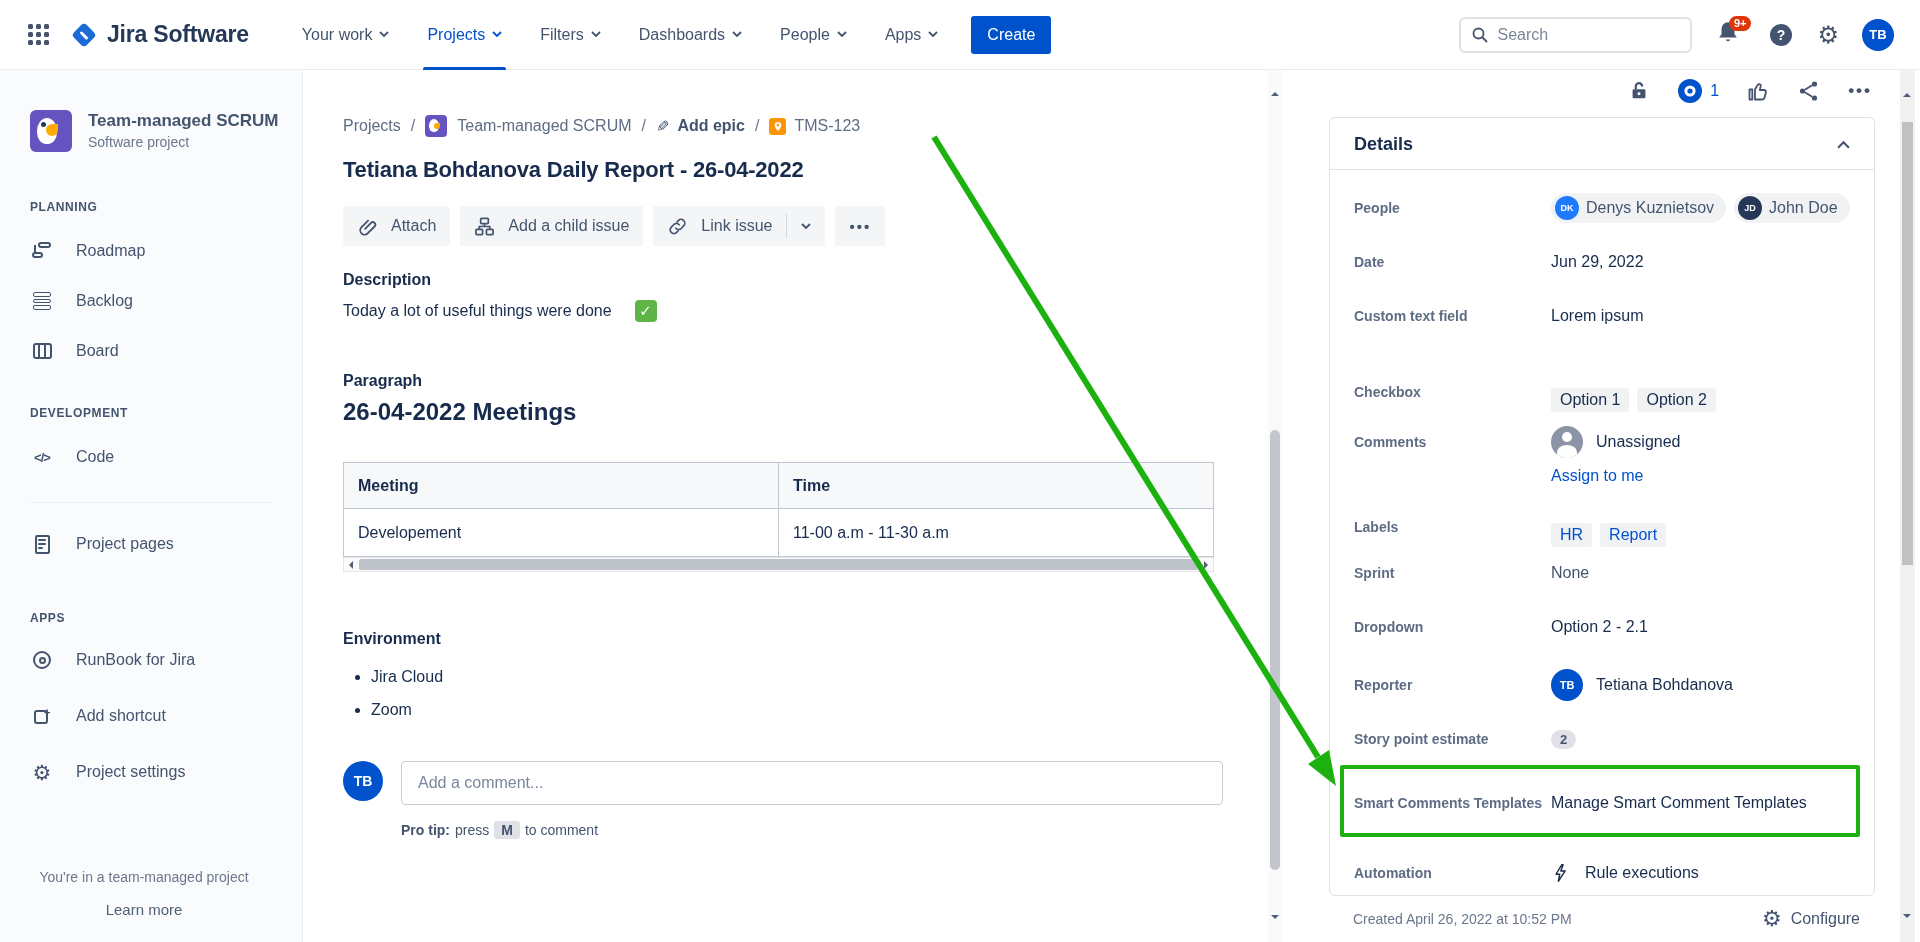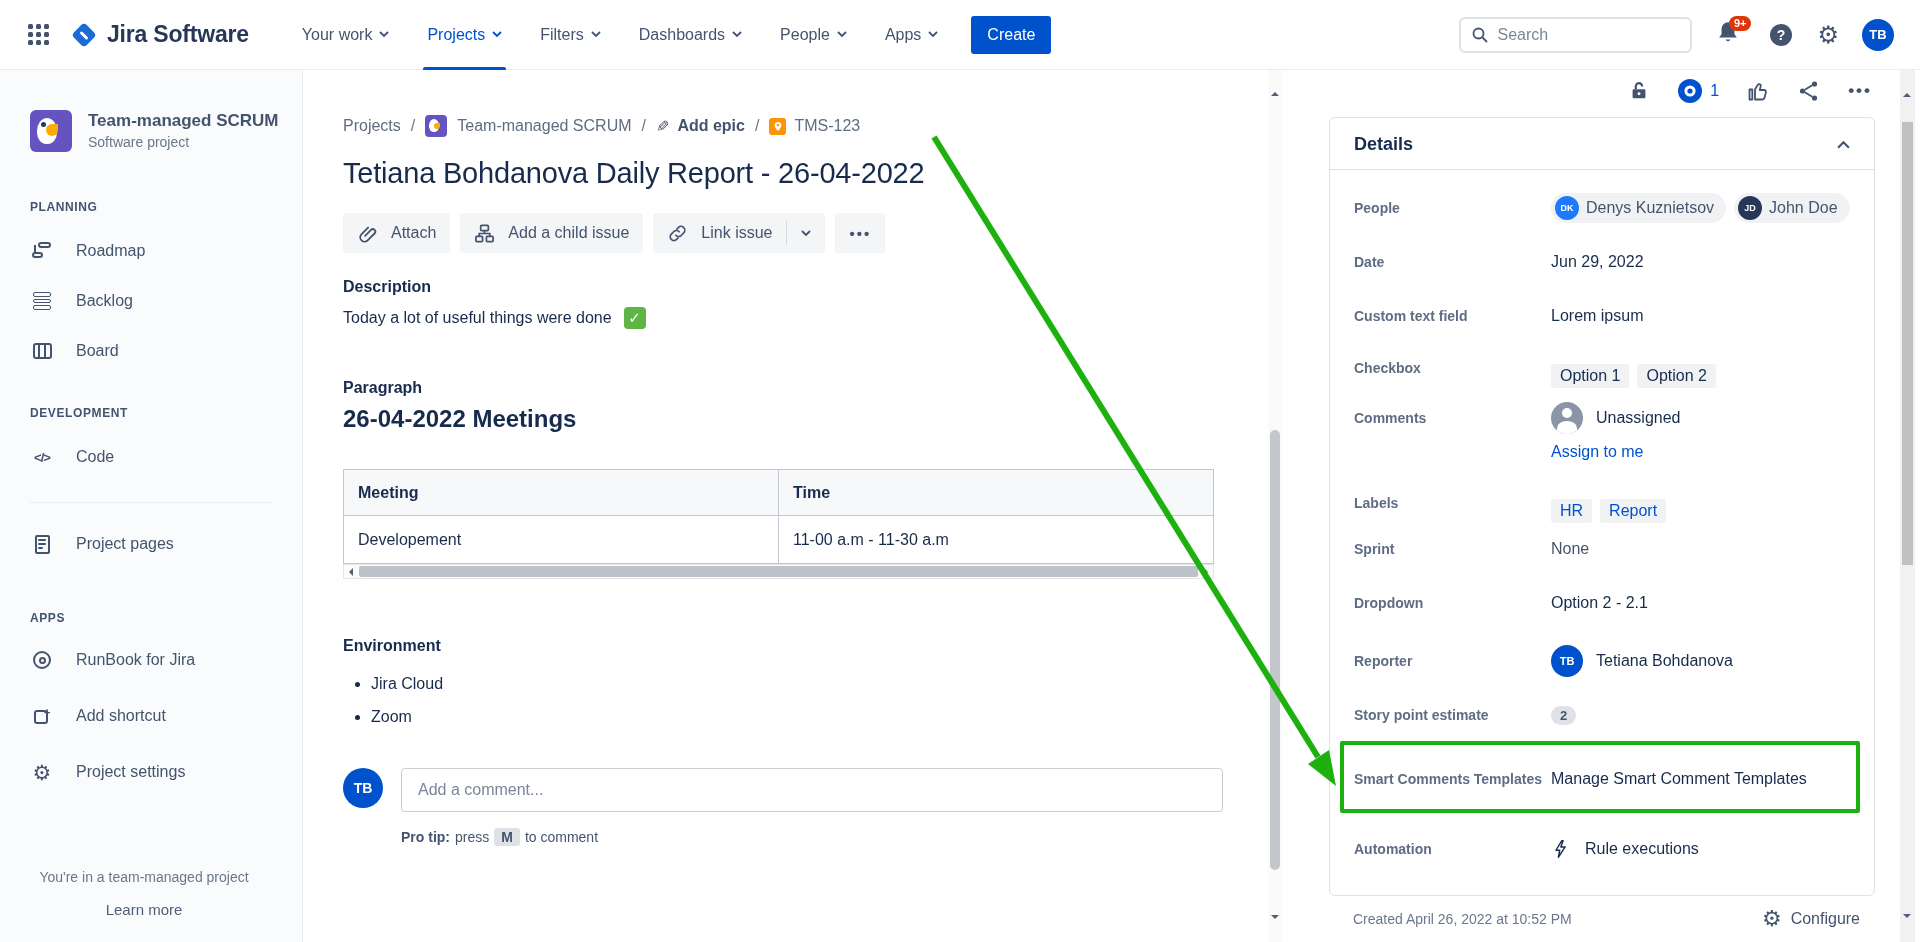--- a/index.html
+++ b/index.html
@@ -85,32 +85,32 @@
   .bc{display:flex;align-items:center;gap:10px;font-size:16px;color:#5E6C84;}
   .bc .sep{color:#6B778C;}
   .bc a{color:#5E6C84;cursor:pointer;}
   .bc-proj-av{width:22px;height:22px;border-radius:4px;background:#6554C0;position:relative;}
   .bc-proj-av::before{content:"";position:absolute;left:4px;top:4px;width:10px;height:13px;background:#fff;border-radius:50% 50% 45% 45%;}
   .bc-proj-av::after{content:"";position:absolute;left:9px;top:8px;width:6px;height:6px;background:#FFAB00;border-radius:50% 0 50% 50%;}
   .bc-epic{display:flex;align-items:center;gap:8px;font-weight:700;color:#44546F;cursor:pointer;}
   .pencil{font-size:16px;color:#44546F;transform:scaleX(-1);}
   .bc-issue{display:flex;align-items:center;gap:8px;cursor:pointer;}
   .tms-icon{width:17px;height:17px;border-radius:3px;background:#FC9403;display:flex;align-items:center;justify-content:center;}
-  .page-title{margin-top:20px;font-size:29px;font-weight:400;color:var(--ink);letter-spacing:-.2px;}
+  .page-title{margin-top:20px;font-size:22px;font-weight:700;color:var(--ink);letter-spacing:-.2px;}
   .btnrow{margin-top:23px;display:flex;align-items:center;gap:10px;}
   .gbtn{height:40px;background:var(--soft);border:none;border-radius:3px;color:#44546F;font-size:16px;font-weight:500;
     font-family:inherit;display:flex;align-items:center;gap:13px;padding:0 14px;cursor:pointer;}
   .split{display:flex;align-items:center;background:var(--soft);border-radius:3px;}
   .split .gbtn{background:transparent;}
   .split .sep{width:1px;height:24px;background:#D5D9E0;}
   .split .dd{width:38px;height:40px;display:flex;align-items:center;justify-content:center;cursor:pointer;}
   .dots{letter-spacing:2px;font-weight:700;font-size:15px;color:#44546F;}
   .sect-label{font-size:16px;font-weight:600;color:var(--ink);}
   .desc-label{margin-top:25px;}
-  .desc-text{margin-top:11px;font-size:16px;color:var(--ink);display:flex;align-items:center;gap:12px;}
+  .desc-text{margin-top:11px;font-size:16px;color:var(--ink);display:flex;align-items:center;gap:23px;}
   .check-emoji{width:22px;height:22px;background:#5FB446;border-radius:4px;color:#fff;font-size:15px;font-weight:700;
     display:flex;align-items:center;justify-content:center;}
   .para-label{margin-top:50px;}
   .meet-h{margin-top:8px;font-size:24px;font-weight:700;color:var(--ink);}
   .mtable{margin-top:36px;width:871px;border-collapse:collapse;font-size:16px;}
   .mtable th,.mtable td{border:1px solid #C1C7D0;text-align:left;padding:0 14px;}
   .mtable th{height:46px;background:#F7F8FA;font-weight:700;}
   .mtable td{height:48px;}
   .mtable .c1{width:435px;}
   .hscroll{width:871px;height:15px;background:#FBFBFB;border:1px solid #E4E6EA;display:flex;align-items:center;}
@@ -146,21 +146,21 @@
   .details-card{position:absolute;left:47px;top:47px;width:546px;height:779px;border:1px solid var(--line);border-radius:6px;overflow:hidden;}
   .dc-head{display:flex;align-items:center;justify-content:space-between;padding:16px 24px 14px;cursor:pointer;}
   .dc-head .t{font-size:18px;font-weight:700;color:var(--ink);}
   .dc-div{height:1px;background:var(--line);}
   .dc-body{padding:22px 24px 0;}
   .drow{display:grid;grid-template-columns:197px 1fr;align-items:center;}
   .dlabel{font-size:14px;font-weight:600;color:#5E6C84;line-height:1.45;}
   .dvalue{font-size:16px;color:var(--ink);display:flex;align-items:center;gap:8px;flex-wrap:wrap;}
   .r-people{height:32px;margin-bottom:26px;}
   .r-date{height:24px;margin-bottom:30px;}
-  .r-custom{height:24px;margin-bottom:20px;}
+  .r-custom{height:24px;margin-bottom:44px;}
   .r-check{height:28px;margin-bottom:26px;}
   .r-assignee{margin-bottom:22px;align-items:start;}
   .r-labels{height:28px;margin-bottom:26px;}
   .r-sprint{height:24px;margin-bottom:30px;}
   .r-drop{height:24px;margin-bottom:30px;}
   .r-reporter{height:32px;margin-bottom:26px;}
   .r-story{height:24px;margin-bottom:24px;}
   .r-smart{min-height:56px;margin-bottom:26px;position:relative;align-items:center;}
   .r-auto{height:32px;}
   .pill-person{display:flex;align-items:center;gap:7px;background:var(--chip);border-radius:16px;padding:3px 12px 3px 4px;

